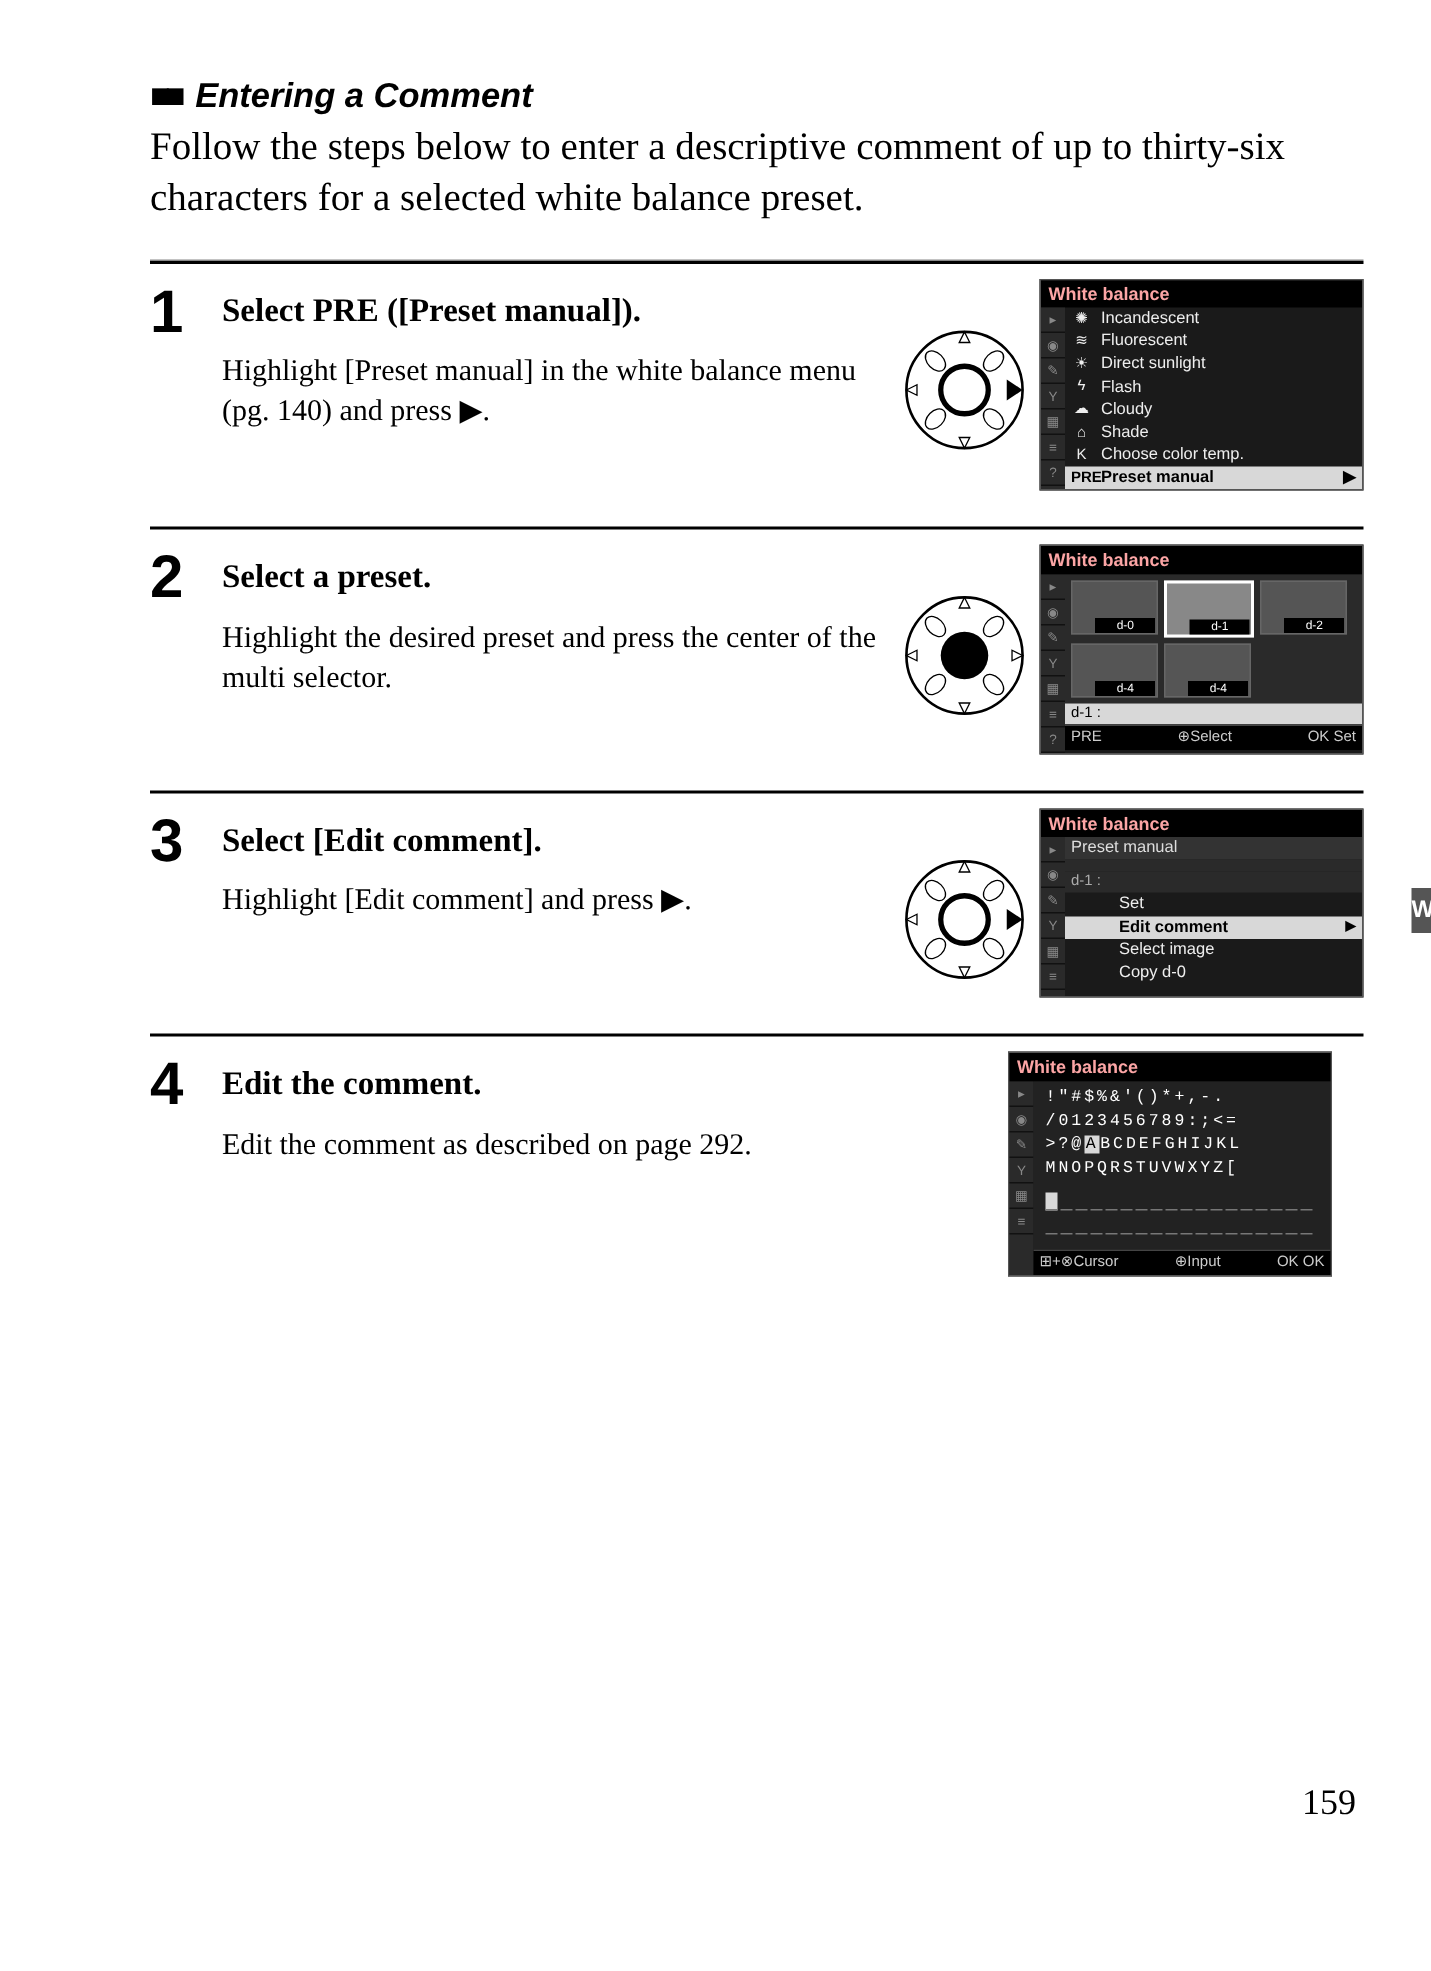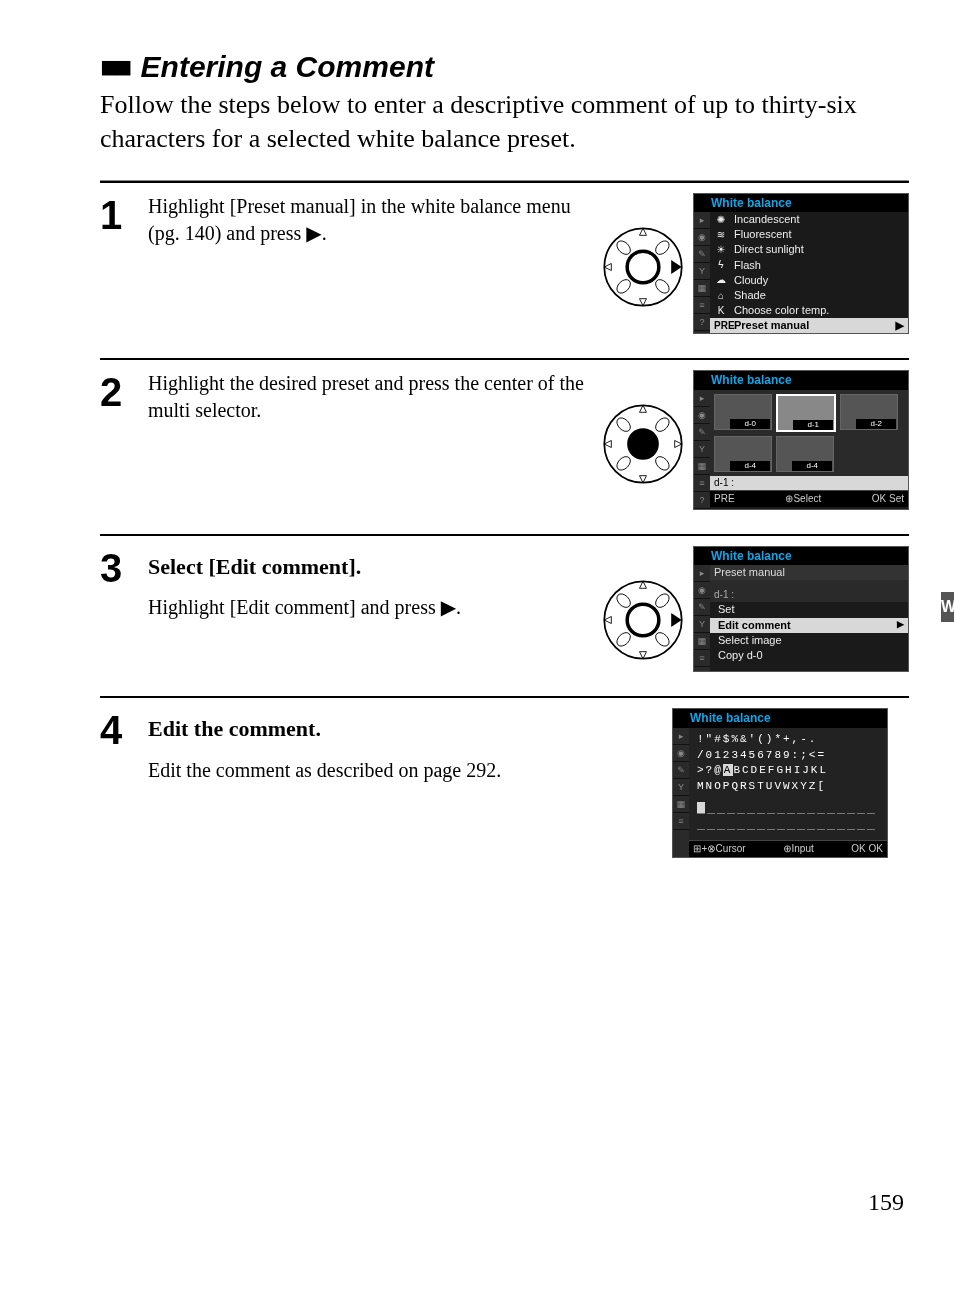--- a/index.html
+++ b/index.html
@@ -10,21 +10,21 @@
     color: #000;
     width: 954px;
   }
   .page {
     padding: 50px 45px 30px 100px;
     position: relative;
     min-height: 1260px;
     box-sizing: border-box;
   }
   .section-heading {
-    font-size: 30px;
+    font-size: 23px;
     font-weight: bold;
     font-style: italic;
     margin: 0 0 4px 0;
     font-family: 'Trebuchet MS', Arial, sans-serif;
   }
   .section-heading .sqicons {
     font-style: normal;
     letter-spacing: -4px;
     margin-right: 4px;
   }
@@ -86,23 +86,23 @@
     background: #1a1a1a;
     color: #eee;
     font-family: Arial, Helvetica, sans-serif;
     font-size: 11px;
     width: 214px;
     border: 1px solid #555;
     line-height: 1.2;
   }
   .lcd-title {
     background: #000;
-    color: #0ea5e9;
-    font-weight: bold;
-    padding: 2px 17px;
+    color: #fca5a5;
+    font-weight: bold;
+    padding: 2px 5px;
     font-size: 12px;
   }
   .lcd-sidebar {
     display: flex;
   }
   .lcd-tabs {
     width: 16px;
     background: #2a2a2a;
     display: flex;
     flex-direction: column;
@@ -174,21 +174,21 @@
     font-size: 8px;
     padding: 0 14px;
   }
   .lcd-caption {
     background: #d8d8d8;
     color: #000;
     font-size: 10px;
     padding: 1px 4px;
   }
   .lcd-menu-item {
-    padding: 1px 8px 1px 8px;
+    padding: 1px 8px 1px 36px;
     font-size: 11px;
     position: relative;
   }
   .lcd-menu-item.hl {
     background: #d8d8d8;
     color: #000;
     font-weight: bold;
   }
   .lcd-menu-item.hl::after {
     content: "▶";
@@ -261,20 +261,21 @@
     <span>Entering a Comment</span>
   </h2>
 
   <p class="intro">Follow the steps below to enter a descriptive comment of up to thirty-six characters for a selected white balance preset.</p>
 
   <div class="steps">
 
     <div class="step">
       <div class="step-num">1</div>
       <div class="step-body">
+        <div class="step-title">Select PRE ([Preset manual]).</div>
         <p class="step-text">Highlight [Preset manual] in the white balance menu (pg. 140) and press ▶.</p>
       </div>
       <div class="step-gfx">
         <svg class="selector-svg" viewBox="0 0 100 100">
           <circle cx="50" cy="50" r="44" fill="#fff" stroke="#000" stroke-width="2"></circle>
           <circle cx="50" cy="50" r="18" fill="#fff" stroke="#000" stroke-width="4"></circle>
           <polygon points="50,6 46,14 54,14" fill="none" stroke="#000"></polygon>
           <polygon points="50,94 46,86 54,86" fill="none" stroke="#000"></polygon>
           <polygon points="6,50 14,46 14,54" fill="none" stroke="#000"></polygon>
           <polygon points="94,50 82,42 82,58" fill="#000"></polygon>
@@ -331,20 +332,21 @@
                 </div>
               </div>
           </div>
         </div>
       </div>
     </div>
 
     <div class="step">
       <div class="step-num">2</div>
       <div class="step-body">
+        <div class="step-title">Select a preset.</div>
         <p class="step-text">Highlight the desired preset and press the center of the multi selector.</p>
       </div>
       <div class="step-gfx">
         <svg class="selector-svg" viewBox="0 0 100 100">
           <circle cx="50" cy="50" r="44" fill="#fff" stroke="#000" stroke-width="2"></circle>
           <circle cx="50" cy="50" r="18" fill="#000"></circle>
           <polygon points="50,6 46,14 54,14" fill="none" stroke="#000"></polygon>
           <polygon points="50,94 46,86 54,86" fill="none" stroke="#000"></polygon>
           <polygon points="6,50 14,46 14,54" fill="none" stroke="#000"></polygon>
           <polygon points="94,50 86,46 86,54" fill="none" stroke="#000"></polygon>

